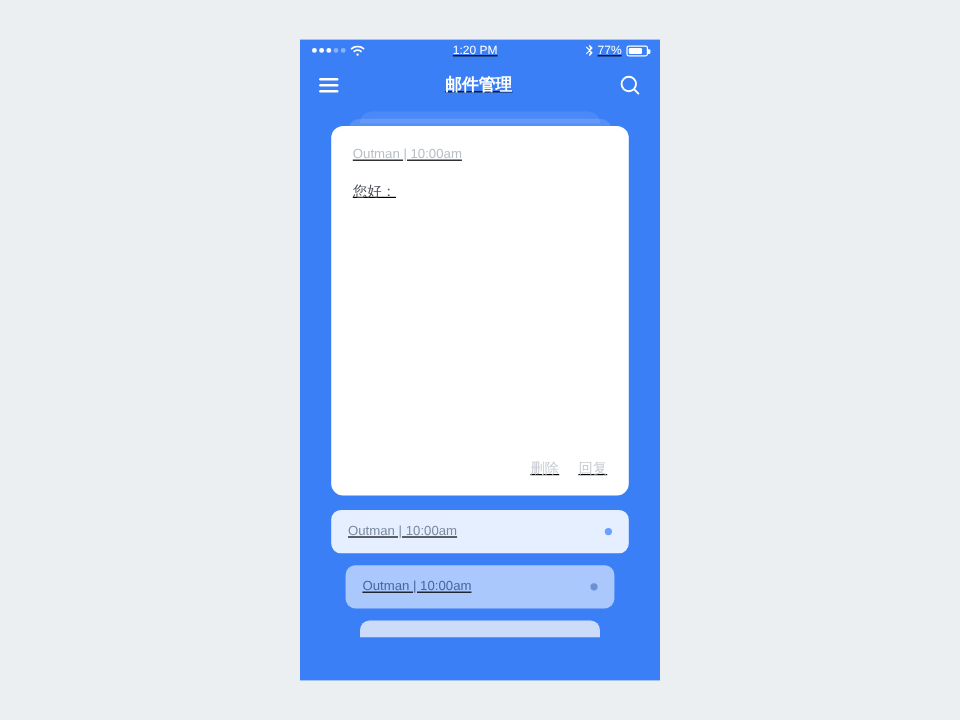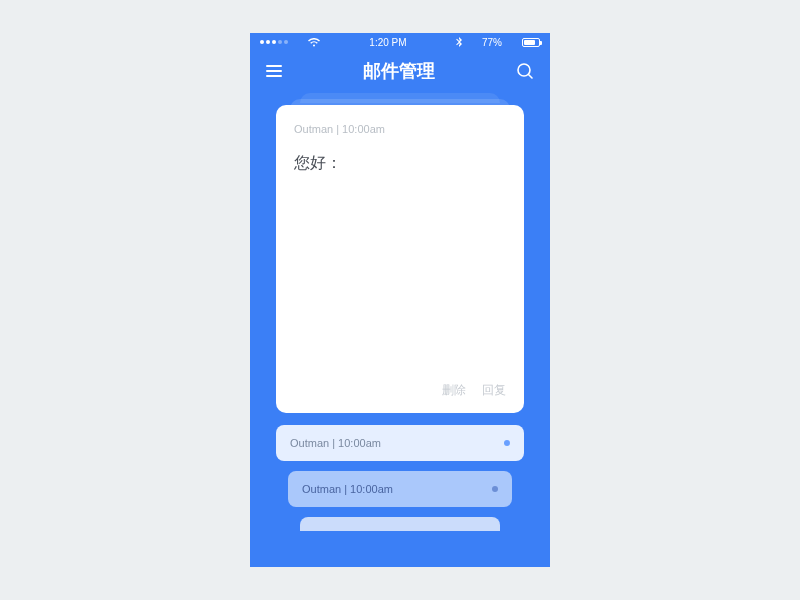--- a/index.html
+++ b/index.html
@@ -7,62 +7,63 @@
       background: #eceff1;
       font-family: -apple-system, "Helvetica Neue", Arial, sans-serif;
       width: 800px; height: 600px;
       display: flex; align-items: center; justify-content: center;
     }
     .phone {
       width: 300px; height: 534px;
       background: #3b7ff6;
       position: relative;
       overflow: hidden;
+      text-decoration: underline;
     }
     .statusbar {
       height: 18px;
       display: flex; align-items: center; justify-content: space-between;
       padding: 0 10px; font-size: 10px; color: #fff;
     }
-    .sb-left, .sb-right { display: flex; align-items: center; gap: 20px; }
+    .sb-left, .sb-right { display: flex; align-items: center; gap: 4px; }
     .dots { display: flex; gap: 2px; }
     .dots span { width: 4px; height: 4px; border-radius: 50%; background: #fff; }
     .dots span.dim { opacity: .4; }
     .battery { width: 18px; height: 9px; border: 1px solid #fff; border-radius: 2px; position: relative; }
     .battery::after { content:""; position:absolute; right:-3px; top:2px; width:2px; height:4px; background:#fff; border-radius:0 1px 1px 0; }
     .battery .fill { position:absolute; left:1px; top:1px; bottom:1px; width:70%; background:#fff; border-radius:1px; }
     .bt-icon { width: 6px; height: 10px; }
 
     .navbar {
       height: 40px; display: flex; align-items: center; justify-content: space-between;
       padding: 0 16px; color:#fff;
     }
     .burger { width: 16px; height: 12px; display:flex; flex-direction:column; justify-content:space-between; cursor:pointer; }
     .burger span { height:2px; background:#fff; border-radius:1px; }
-    .title { font-size: 18px; font-weight: 600; }
+    .title { font-size: 14px; font-weight: 600; }
     .search { width: 18px; height: 18px; cursor:pointer; }
 
     .stack {
       position: relative; margin: 14px auto 0; width: 248px;
     }
     .ghost {
       position: absolute; left:50%; transform: translateX(-50%);
       background: rgba(255,255,255,.25); border-radius: 10px 10px 0 0;
     }
     .g1 { width: 200px; height: 10px; top: -12px; opacity: .35; }
     .g2 { width: 220px; height: 10px; top: -6px; opacity: .55; }
     .g3 { width: 236px; height: 10px; top: 0px; opacity: .75; }
 
     .card {
       position: relative; width: 248px; background: #fff; border-radius: 10px;
       padding: 18px 18px 14px; margin-top: 6px;
       min-height: 308px; display:flex; flex-direction:column;
     }
     .meta { font-size: 11px; color: #b8bec5; margin-bottom: 14px; }
-    .body { font-size: 16px; color: #4a4f57; line-height: 1.75; flex: 1; }
+    .body { font-size: 12px; color: #4a4f57; line-height: 1.75; flex: 1; }
     .body p { margin-bottom: 10px; }
     .actions { display:flex; justify-content:flex-end; gap: 16px; font-size: 12px; color:#c7ccd2;text-align:right; }
     .actions span { cursor:pointer; }
 
     .list { margin: 12px 26px 0; display:flex; flex-direction:column; gap: 10px; }
     .item {
       height: 36px; border-radius: 8px; display:flex; align-items:center; justify-content: space-between;
       padding: 0 14px; font-size: 11px; cursor:pointer;
     }
     .item .dot { width:6px; height:6px; border-radius:50%; }

